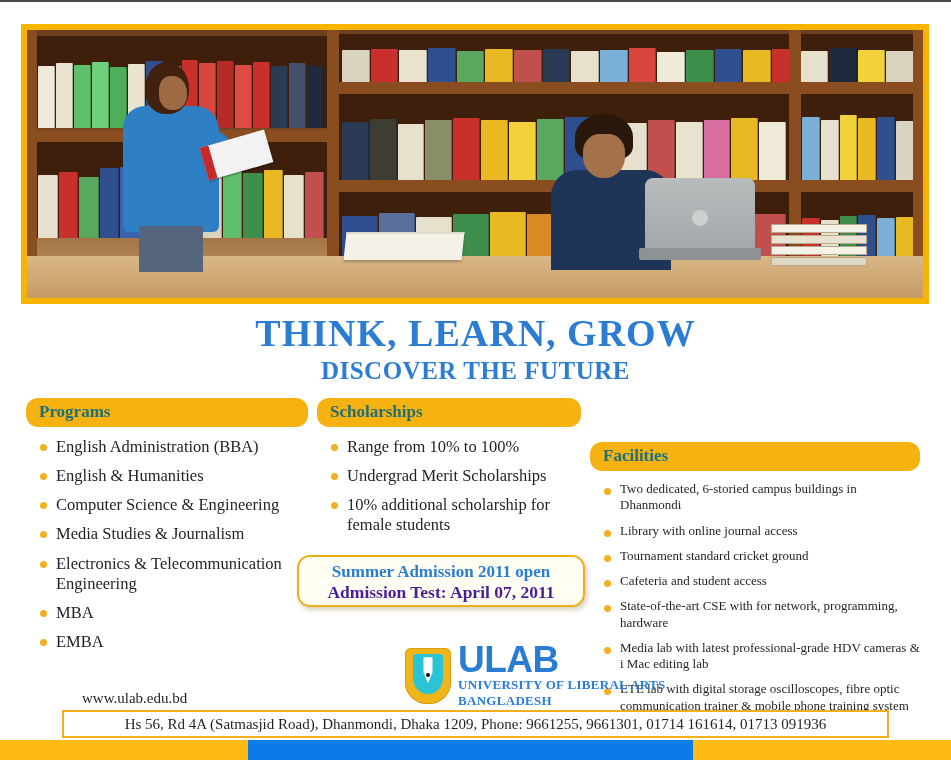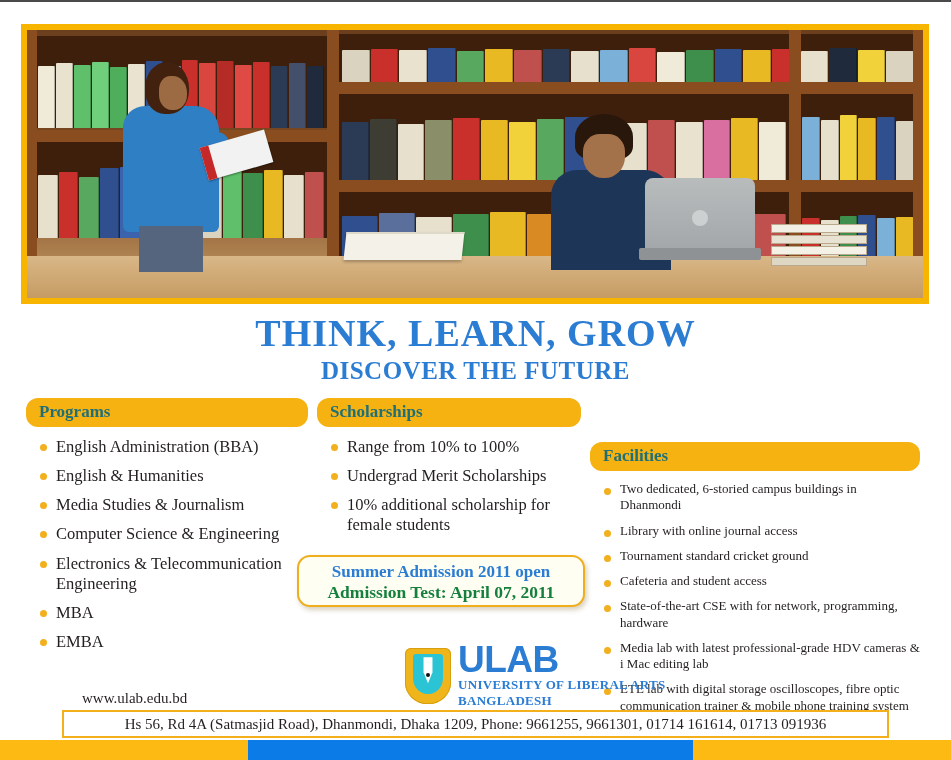--- a/index.html
+++ b/index.html
@@ -253,21 +253,21 @@
     box-sizing: border-box;
     padding-top: 4px;
   }
   .admission .a1 {
     color: #2B7CD3;
     font-weight: bold;
     font-size: 17px;
     line-height: 1.25;
   }
   .admission .a2 {
-    color: #15803d;
+    color: #4c1d95;
     font-weight: bold;
     font-size: 17.5px;
     line-height: 1.25;
   }
 
   
   .logo-wrap {
     position: absolute;
     left: 389px;
     top: 641px;
@@ -532,22 +532,22 @@
   <div class="headline">
     <div class="h1">THINK, LEARN, GROW</div>
     <div class="h2">DISCOVER THE FUTURE</div>
   </div>
 
   <div class="col col-programs">
     <div class="col-head">Programs</div>
     <ul class="list list-programs">
       <li>English Administration (BBA)</li>
       <li>English &amp; Humanities</li>
+      <li>Computer Science &amp; Engineering</li>
       <li>Media Studies &amp; Journalism</li>
-      <li>Computer Science &amp; Engineering</li>
       <li>Electronics &amp; Telecommunication Engineering</li>
       <li>MBA</li>
       <li>EMBA</li>
     </ul>
   </div>
 
   <div class="col col-scholar">
     <div class="col-head">Scholarships</div>
     <ul class="list list-scholar">
       <li>Range from 10% to 100%</li>

